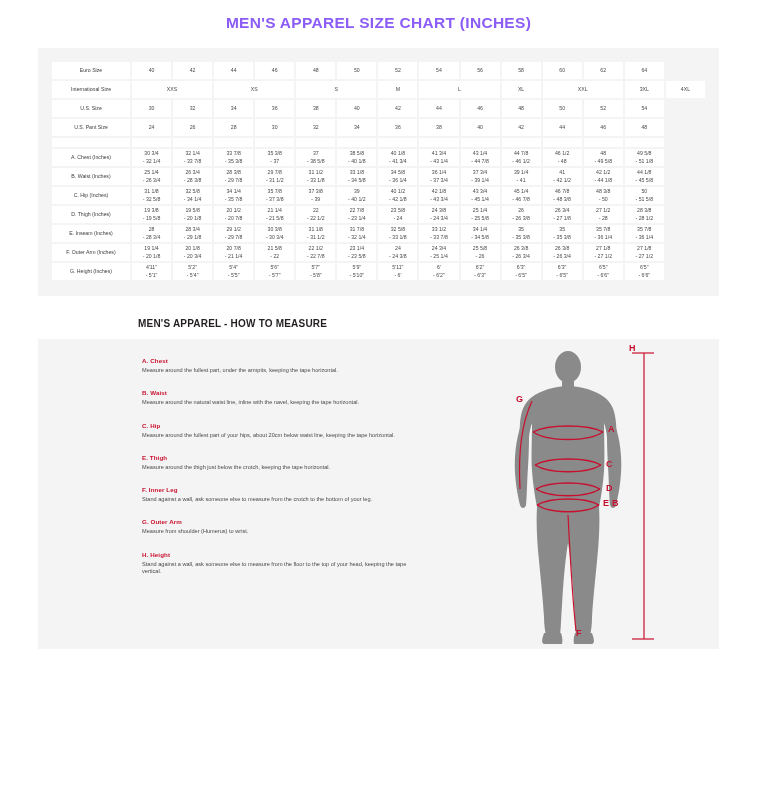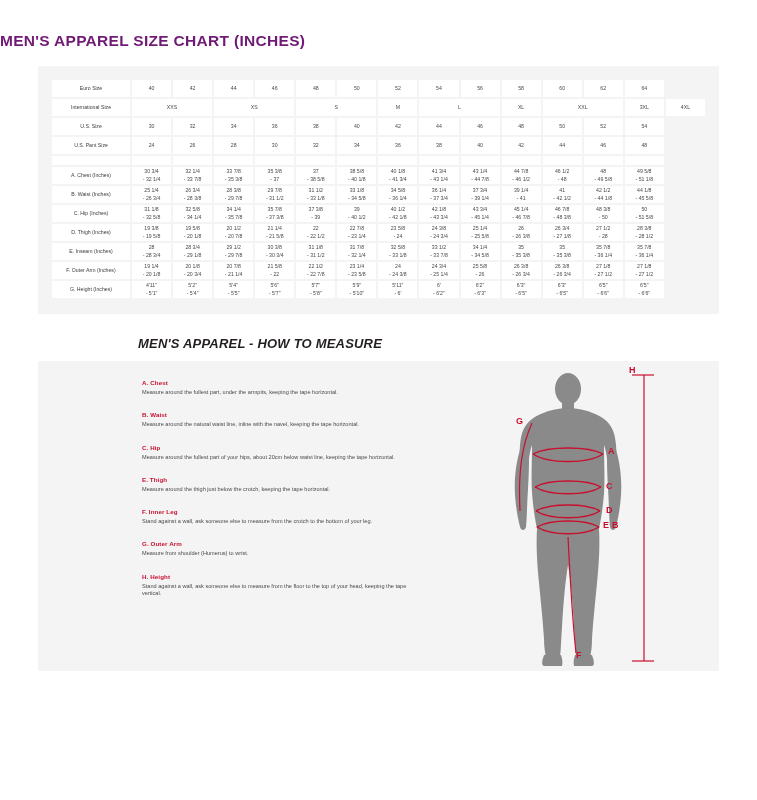--- a/index.html
+++ b/index.html
@@ -7,26 +7,26 @@
     margin: 0; padding: 0;
     width: 757px; height: 800px;
     background: #ffffff;
     font-family: "Liberation Sans", sans-serif;
     color: #333;
   }
   .page { width: 757px; height: 800px; position: relative; overflow: hidden; }
 
   
   .title {
-    text-align: left;
+    text-align: center;
     font-size: 15.5px;
     font-weight: bold;
     letter-spacing: .3px;
-    color: #701a75;
-    padding: 32px 0 16px 0;
+    color: #8b5cf6;
+    padding: 14px 0 16px 0;
   }
 
   
   .table-wrap {
     margin: 0 38px;
     background: #f4f4f4;
     padding: 12px 12px 14px 12px;
   }
   table.size {
     border-collapse: separate;
@@ -51,25 +51,24 @@
     color: #3c3c3c;
     width: 78px;
   }
   table.size tr.spacer td { height: 9px; background: #ffffff; }
   table.size td.two span { display: block; }
   .hdr-row td { font-size: 5.2px; }
 
   
   .measure-title {
     margin: 22px 0 0 138px;
-    font-size: 13px;
+    font-size: 10px;
     font-weight: bold;
     color: #231f20;
     letter-spacing: .2px;
-    font-style: italic;
   }
   .measure-wrap {
     margin: 10px 38px 0 38px;
     background: #f4f4f4;
     height: 310px;
     position: relative;
     display: flex;
   }
   .measure-left {
     width: 58%;

